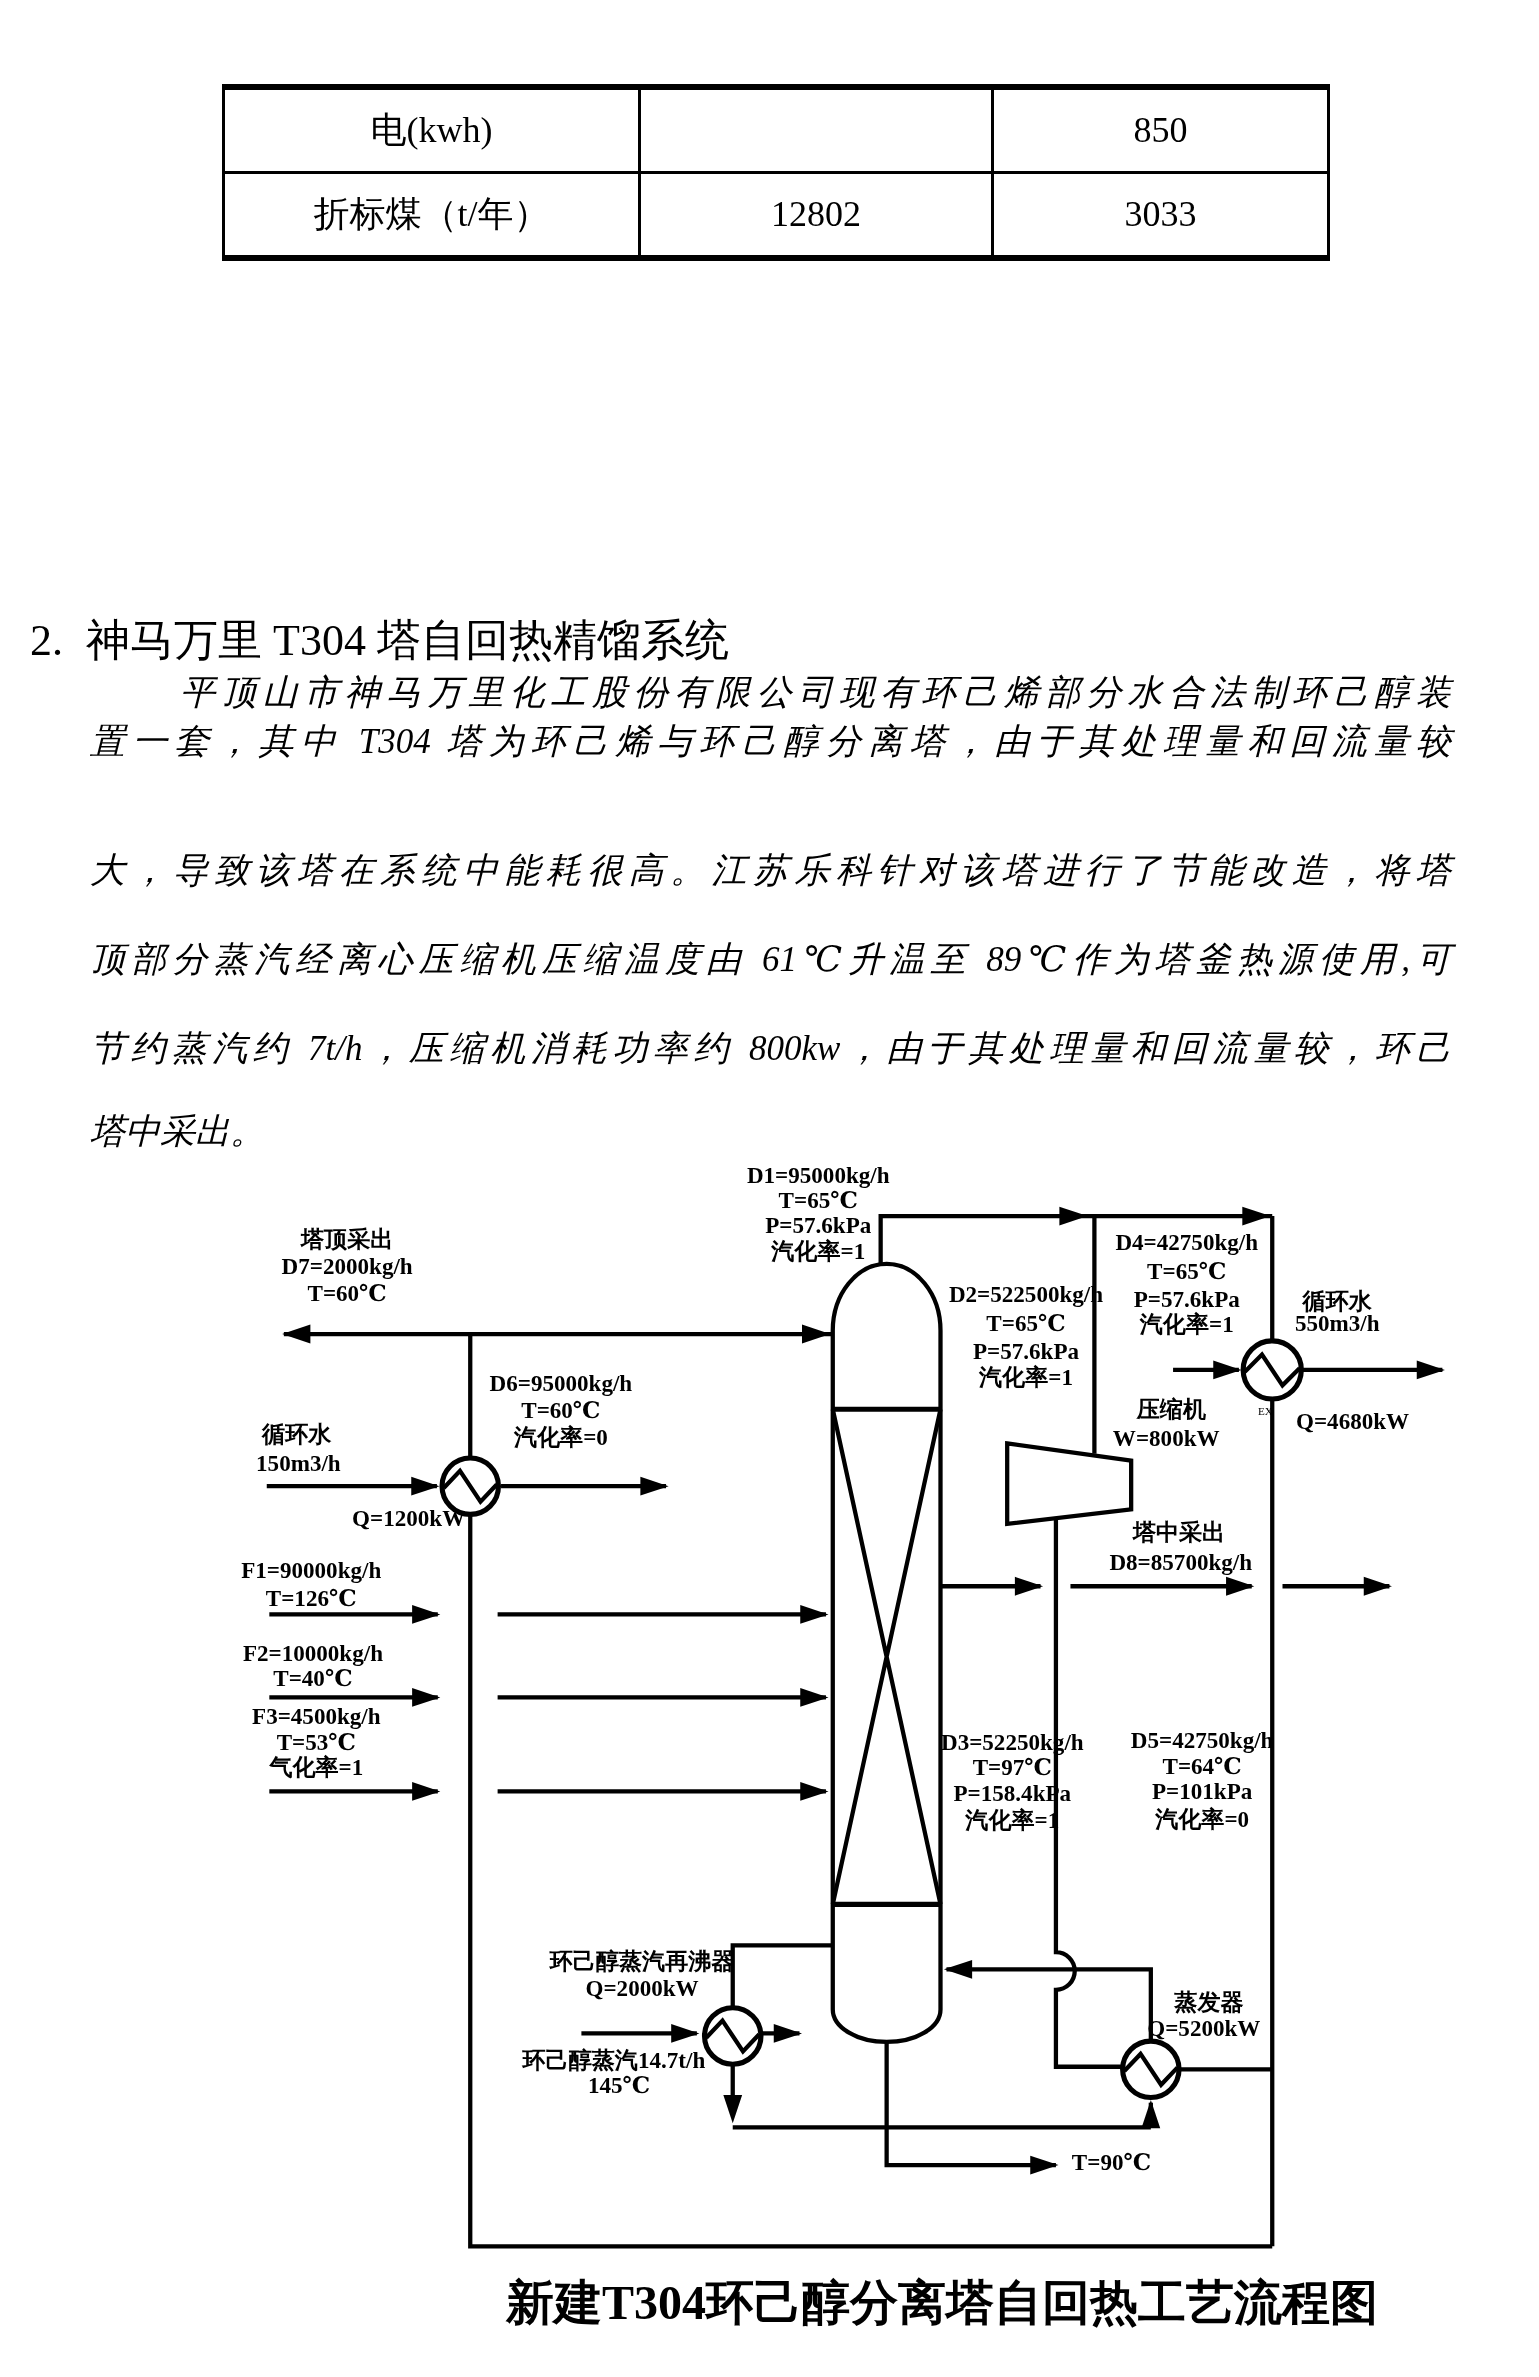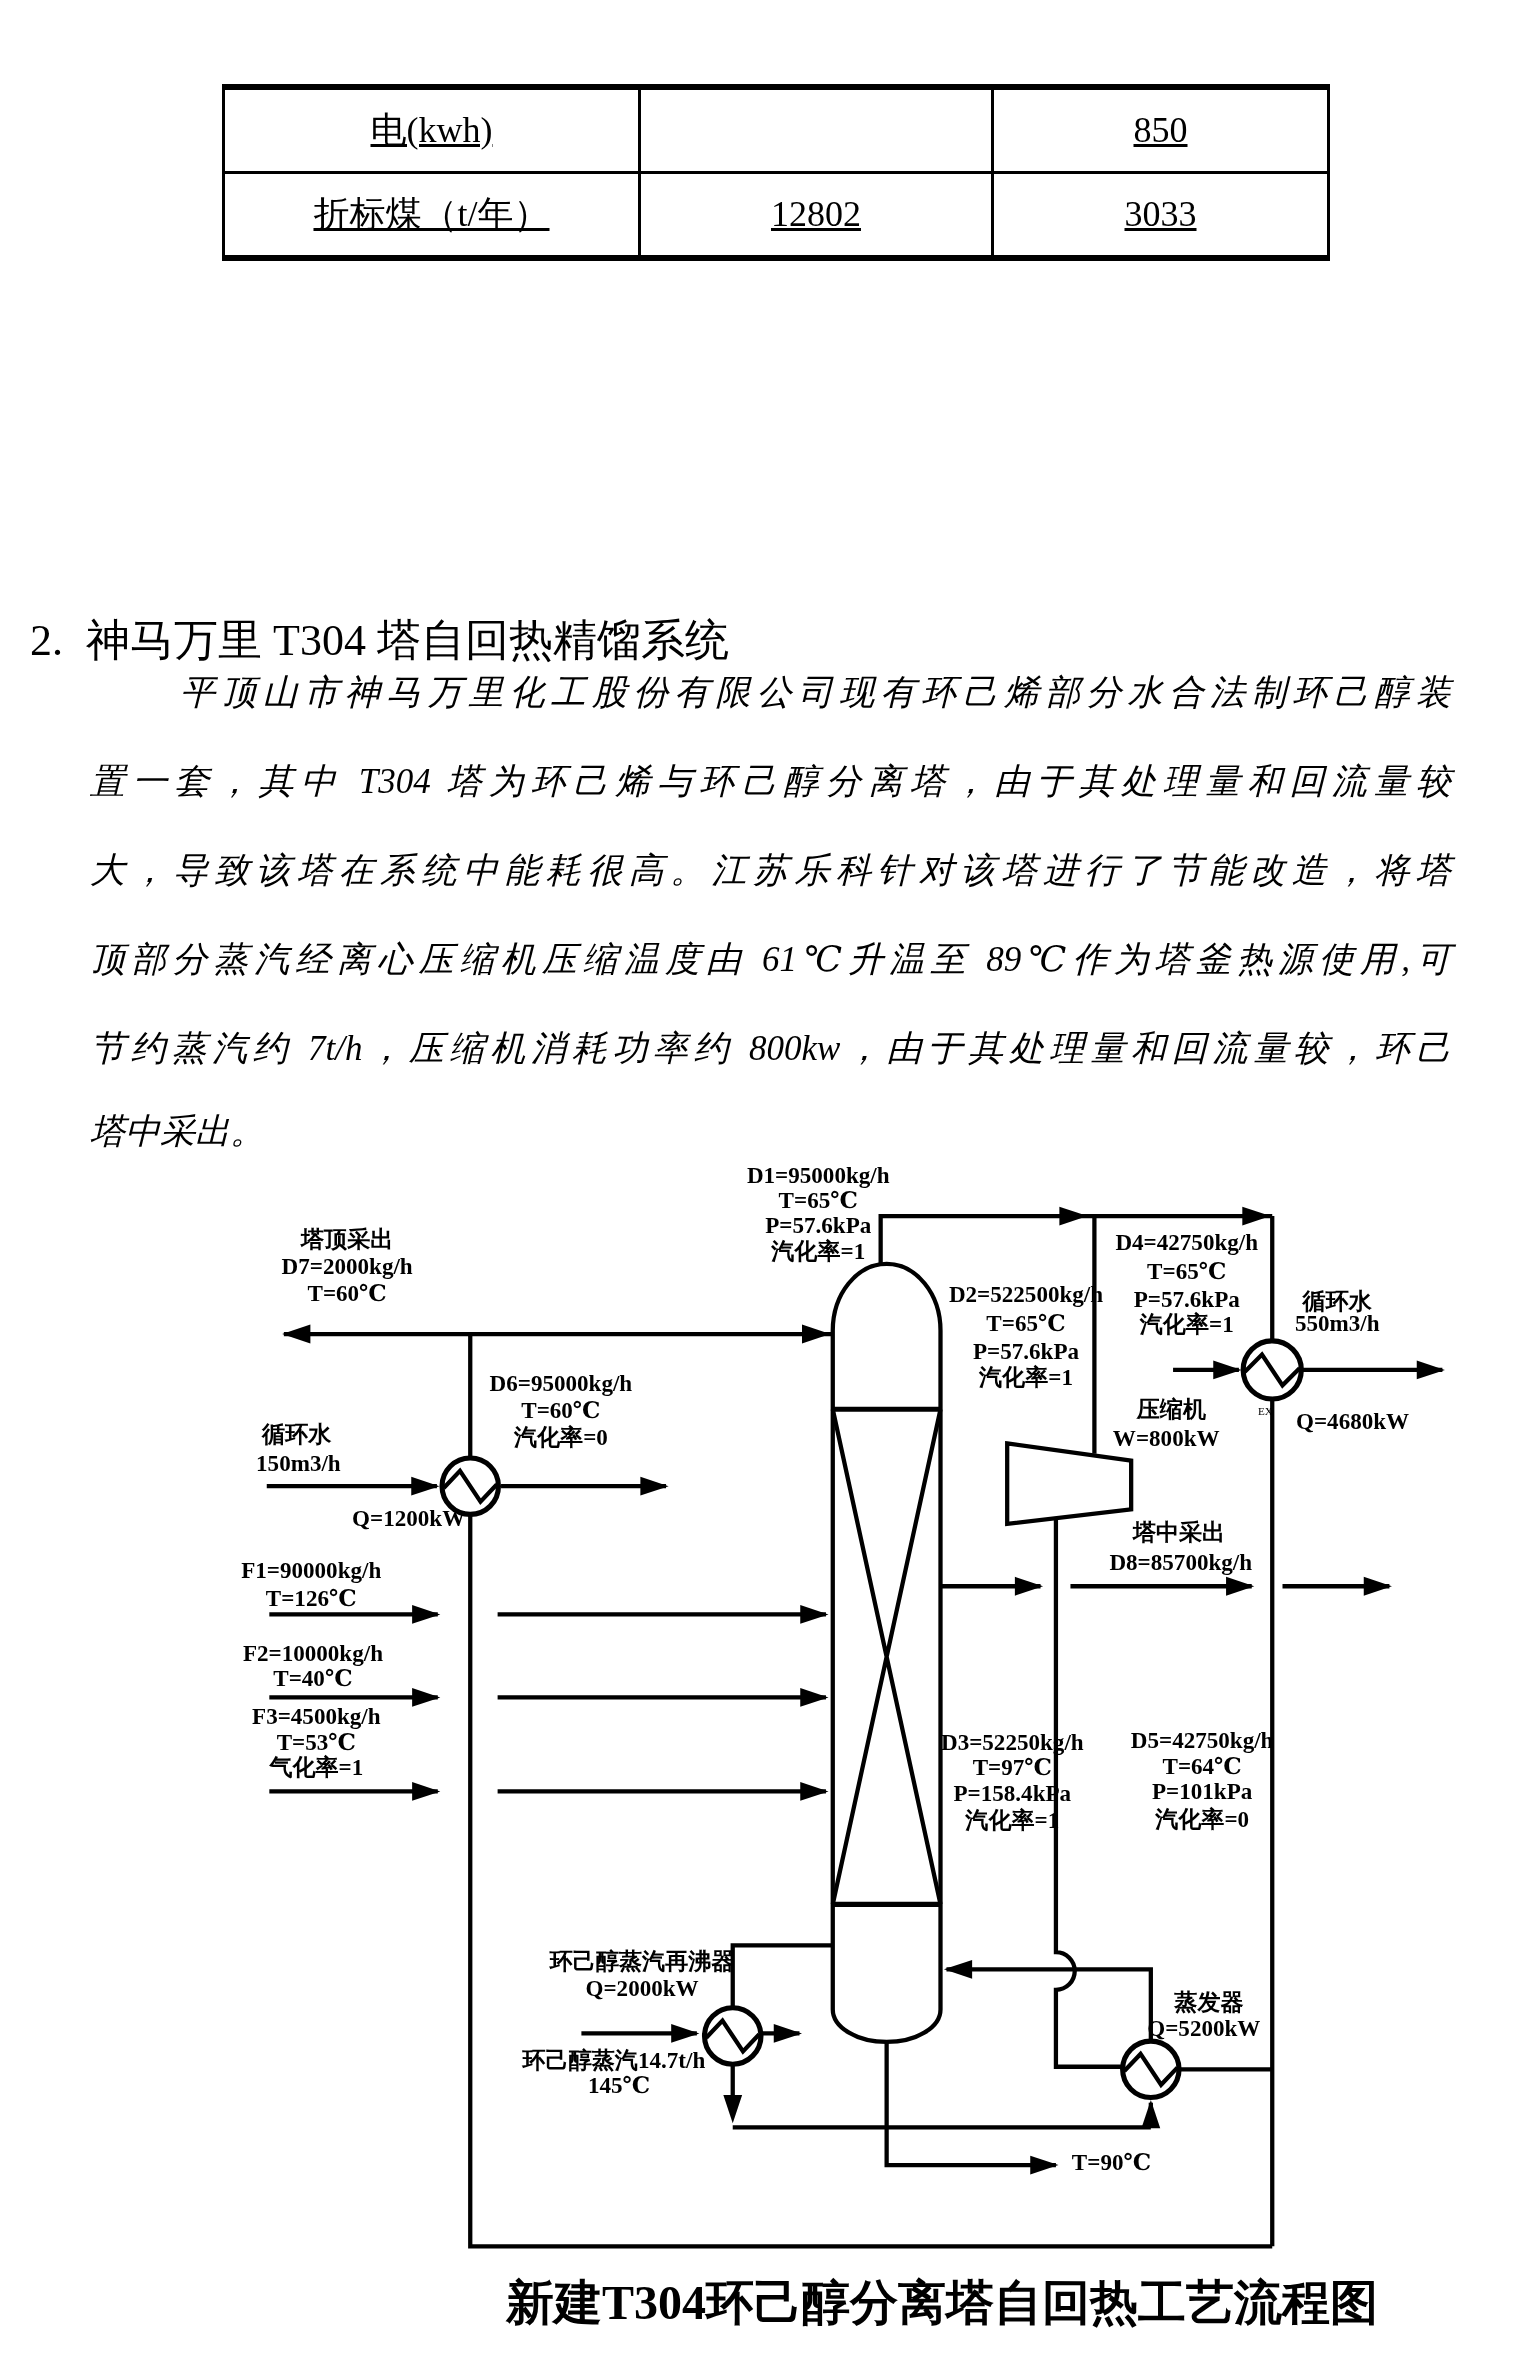--- a/index.html
+++ b/index.html
@@ -1,21 +1,21 @@
 <!DOCTYPE html>
 <html style="font-size:13.7px"><head>
 <meta charset="utf-8">
 <style>
   html,body{margin:0;padding:0;background:#888;}
   .page{position:relative;width:1539px;height:2377px;background:#fff;
         font-family:"Liberation Serif","DejaVu Serif",serif;color:#000;overflow:hidden;}
   
   table.summary{position:absolute;left:222px;top:84px;width:1106px;border-collapse:collapse;
         table-layout:fixed;font-size:36px;}
-  table.summary td{border:3.4px solid #000;text-align:center;vertical-align:middle;padding:0;text-decoration:underline;}
+  table.summary td{border:3.4px solid #000;text-align:center;vertical-align:middle;padding:0;}
   table.summary tr:first-child td{border-top:6px solid #000;}
   table.summary tr:last-child td{border-bottom:6px solid #000;}
   
   .heading{position:absolute;left:30px;top:611px;font-size:44px;white-space:nowrap;}
   .heading .num{display:inline-block;width:56px;}
   .pline{position:absolute;left:90px;width:1361px;height:53px;font-size:35px;
          text-align:justify;text-align-last:justify;white-space:nowrap;font-style:italic;}
   .pline.first{text-indent:90px;}
   .pline.last{text-align-last:left;}
   
@@ -52,21 +52,21 @@
       <td>3033</td>
     </tr>
   </tbody>
     </table>
 
   <div class="heading">
     <span class="num">2.</span><span>神马万里 T304 塔自回热精馏系统</span>
   </div>
 
   <div class="pline first" style="top:669px">平顶山市神马万里化工股份有限公司现有环己烯部分水合法制环己醇装</div>
-  <div class="pline" style="top:758px">置一套，其中 T304 塔为环己烯与环己醇分离塔，由于其处理量和回流量较</div>
+  <div class="pline" style="top:718px">置一套，其中 T304 塔为环己烯与环己醇分离塔，由于其处理量和回流量较</div>
   <div class="pline" style="top:847px">大，导致该塔在系统中能耗很高。江苏乐科针对该塔进行了节能改造，将塔</div>
   <div class="pline" style="top:936px">顶部分蒸汽经离心压缩机压缩温度由 61℃升温至 89℃作为塔釜热源使用,可</div>
   <div class="pline" style="top:1025px">节约蒸汽约 7t/h，压缩机消耗功率约 800kw，由于其处理量和回流量较，环己</div>
   <div class="pline last" style="top:1108px">塔中采出。</div>
 
   <svg class="flow" width="1539" height="1155" viewBox="0 0 1800 1350">
 
     <g>
 
       <path class="ln" d="M1030 148 V92 H1488"></path>

